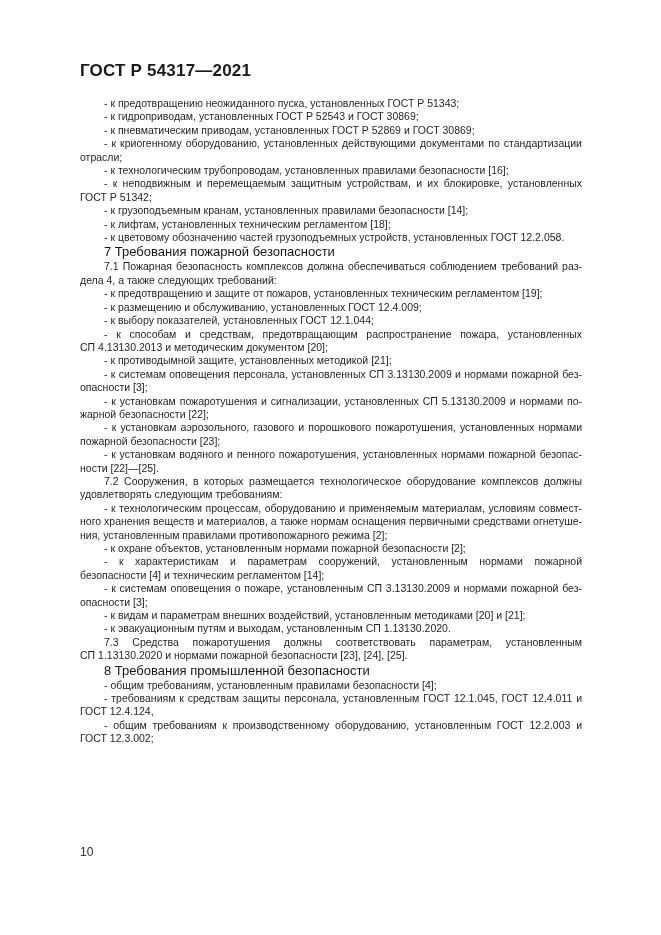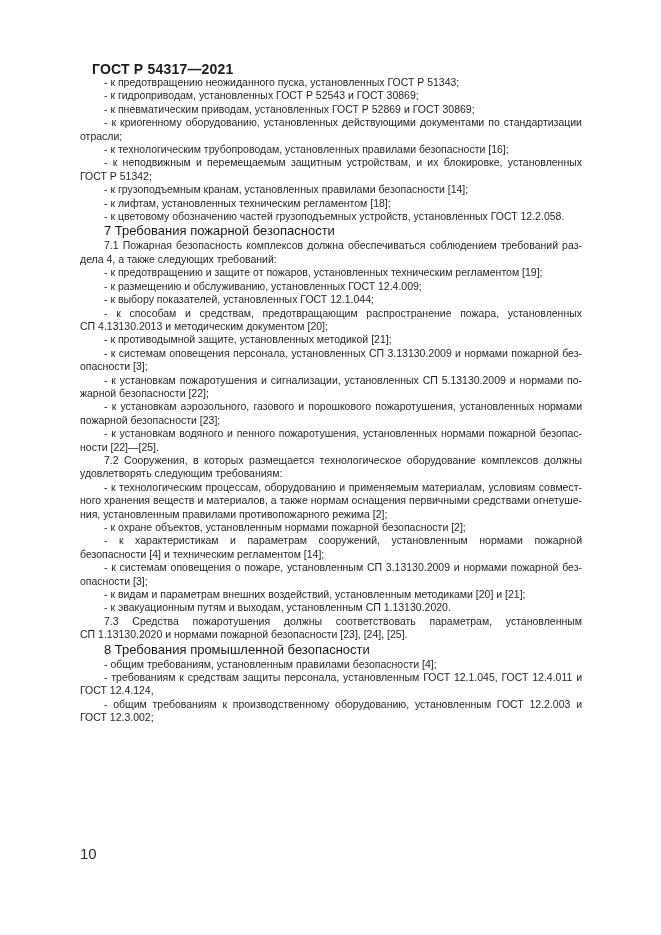--- a/index.html
+++ b/index.html
@@ -11,32 +11,32 @@
   .page {
     position: relative;
     width: 661px;
     height: 935px;
     background: #ffffff;
     color: #1e1e1e;
     overflow: hidden;
   }
   .page-header {
     position: absolute;
-    left: 92px;
+    left: 80px;
     top: 61px;
-    font-size: 14px;
+    font-size: 17px;
     font-weight: bold;
     letter-spacing: 0.2px;
     color: #1a1a1a;
     white-space: nowrap;
   }
   .content {
     position: absolute;
     left: 80px;
-    top: 76px;
+    top: 97px;
     width: 502px;
     font-size: 10.5px;
     line-height: 13.4px;
     text-align: justify;
     color: #1f1f1f;
   }
   .content p {
     margin: 0;
     padding: 0;
   }
@@ -49,21 +49,21 @@
     line-height: 16px;
     text-indent: 24px;
     text-align: left;
     margin: 13px 0 12px 0;
     color: #161616;
   }
   .page-number {
     position: absolute;
     left: 80px;
     top: 845px;
-    font-size: 15px;
+    font-size: 12px;
     color: #2a2a2a;
     text-align: right;
   }
 </style>
 </head>
 <body>
 
 <div class="page">
   <div class="page-header">ГОСТ Р 54317—2021</div>
 

